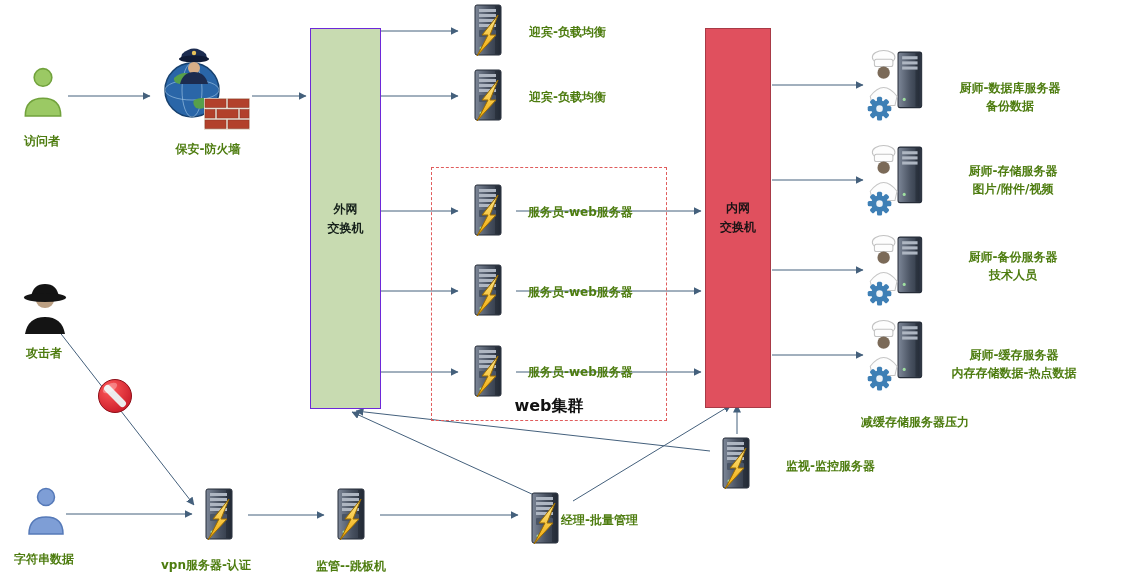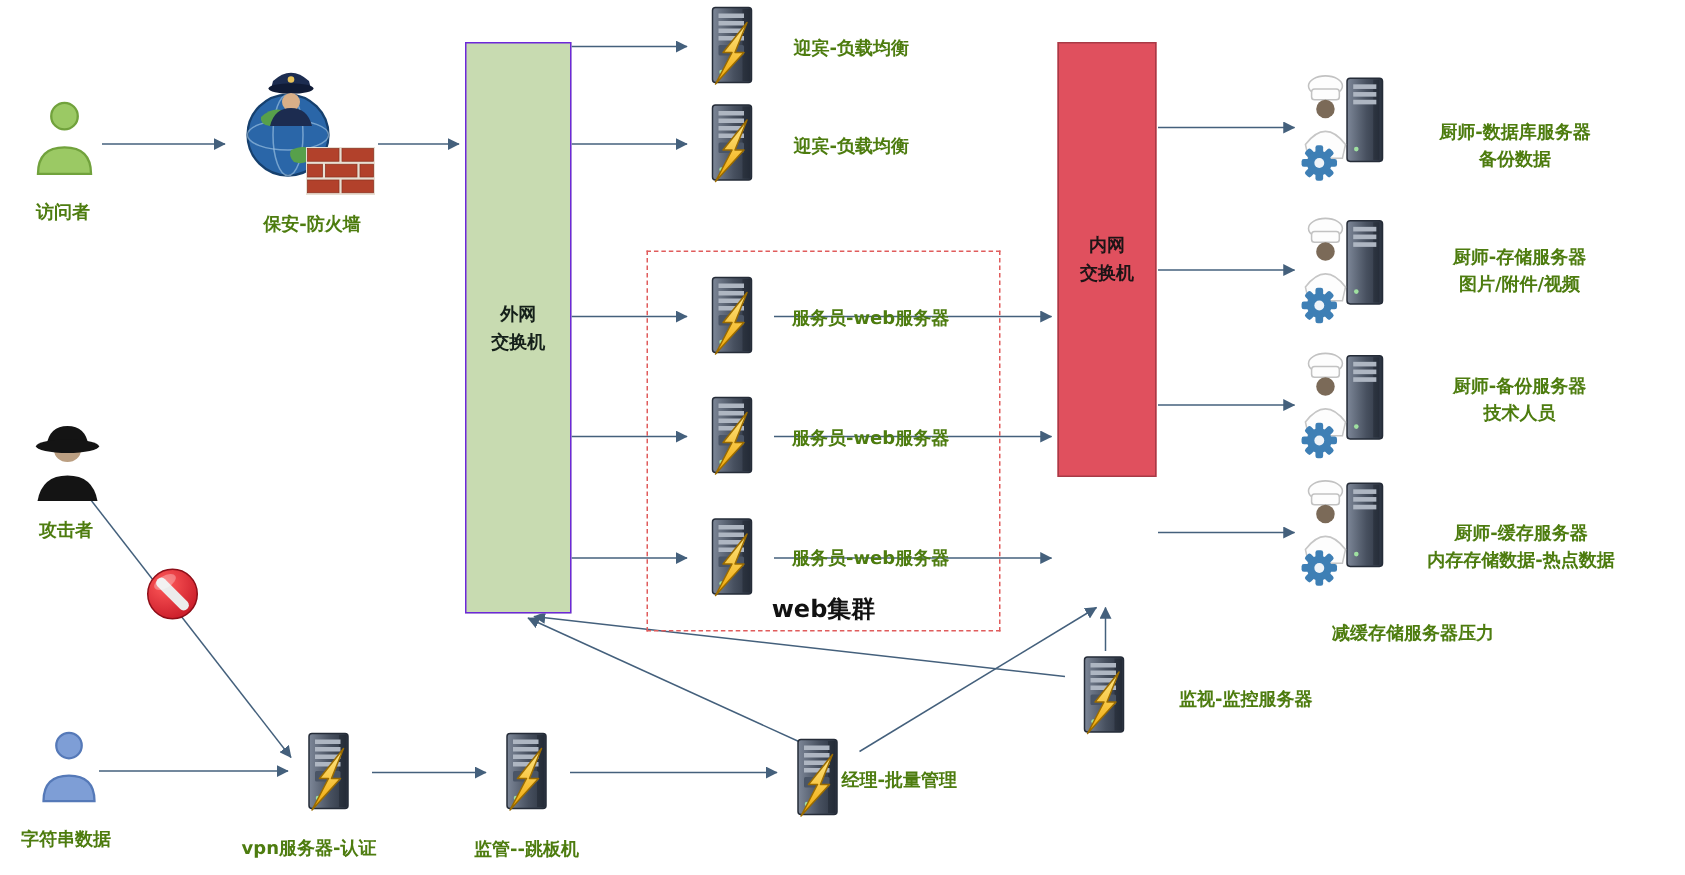--- a/index.html
+++ b/index.html
@@ -11,21 +11,21 @@
   }
   .lbl { position:absolute; font-size:12px; font-weight:bold; white-space:nowrap; color:#4d7c0f; }
   .lbl.c { transform:translateX(-50%); }
   .icon { position:absolute; line-height:0; }
   .switch {
     position:absolute; display:flex; align-items:center; justify-content:center;
     text-align:center; font-size:12px; font-weight:bold; color:#15201a;
   }
   .switch .sl { line-height:19px; }
   .switch.ext { left:310px; top:28px; width:71px; height:381px; background:#c8dbb1; border:1px solid #6d28d9; }
-  .switch.int { left:705px; top:28px; width:66px; height:290px; background:#e0505e; border:1px solid #a83a46; color:#1d1416; }
+  .switch.int { left:705px; top:28px; width:66px; height:380px; background:#e0505e; border:1px solid #a83a46; color:#1d1416; }
   .cluster { position:absolute; left:431px; top:167px; width:236px; height:254px; border:1.5px dashed #e05c5c; }
   .cluster-label { position:absolute; left:50%; bottom:3px; transform:translateX(-50%); font-size:16px; font-weight:bold; }
   svg.edges { position:absolute; left:0; top:0; }
   svg.pg { fill:#9bc964; stroke:#71a23c; }
   svg.pb { fill:#7e9ed6; stroke:#5579b8; }
 </style>
 </head>
 <body>
 
 <svg width="0" height="0" style="position:absolute" aria-hidden="true">
@@ -238,21 +238,21 @@
     </svg></div>
 <div class="lbl c" style="left:1013px;top:249px">厨师-备份服务器</div>
 <div class="lbl c" style="left:1013px;top:267px">技术人员</div>
 
 <div class="icon" style="left:866px;top:318px"><svg width="62" height="74">
       <use href="#sym-chef"></use>
     </svg></div>
 <div class="lbl c" style="left:1014px;top:347px">厨师-缓存服务器</div>
 <div class="lbl c" style="left:1014px;top:365px">内存存储数据-热点数据</div>
 
-<div class="lbl c" style="left:942px;top:414px">减缓存储服务器压力</div>
+<div class="lbl c" style="left:915px;top:414px">减缓存储服务器压力</div>
 
 <div class="icon" style="left:711px;top:437px"><svg width="50" height="54">
       <use href="#sym-server"></use>
     </svg></div>
 <div class="lbl" style="left:786px;top:458px">监视-监控服务器</div>
 
 <div class="icon" style="left:520px;top:492px"><svg width="50" height="54">
       <use href="#sym-server"></use>
     </svg></div>
 <div class="lbl" style="left:561px;top:512px">经理-批量管理</div>

